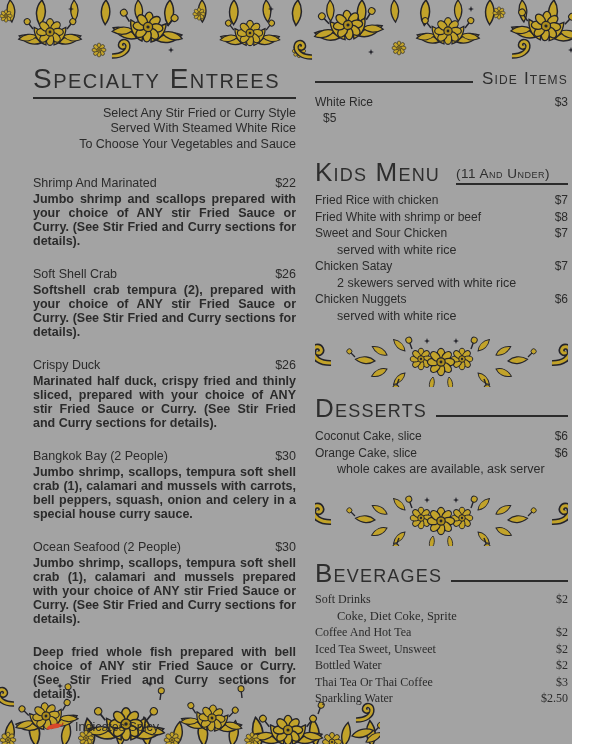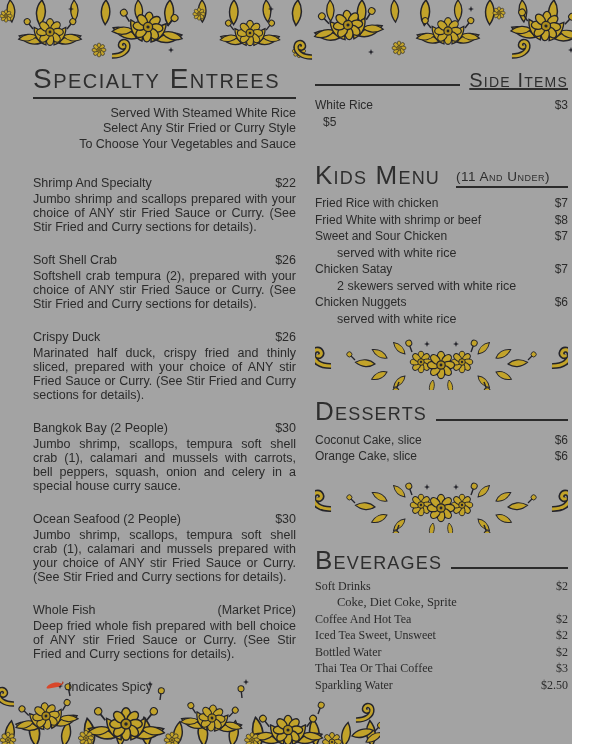--- a/index.html
+++ b/index.html
@@ -12,29 +12,29 @@
   .col-left { left:33px; top:64px; width:263px; }
   .col-right { left:315px; top:70px; width:253px; }
 
   .heading { font-variant:small-caps; font-weight:400; color:#2e2e2e; }
   .h1 { font-size:28px; letter-spacing:1.5px; line-height:1.1; border-bottom:2px solid #2b2b2b; padding-bottom:2px; }
   .subtitle { margin-top:7px; margin-bottom:24px; text-align:right; font-size:12.5px; line-height:15.5px; }
 
   .entree { margin-bottom:19px; }
   .item-row { display:flex; justify-content:space-between; align-items:baseline; font-size:12.5px; line-height:15px; }
   .price { white-space:nowrap; margin-left:8px; }
-  .desc { font-size:12.5px; line-height:14px; text-align:justify; margin-top:1px; }
-
-  .spicy { display:flex; gap:4px; margin:10px 0 0 12px; font-size:12.5px; }
+  .desc { font-size:12.5px; line-height:14px; text-align:justify; margin-top:1px;font-weight:bold; }
+
+  .spicy { display:flex; align-items:center; gap:11px; margin:10px 0 0 12px; font-size:12.5px; }
 
   .h-row { display:flex; align-items:flex-end; }
   .rule { flex:1; border-bottom:2px solid #2b2b2b; margin-bottom:5px; height:0; }
   .rule-left { margin-right:9px; }
   .rule-right { margin-left:9px; }
-  .h-md { font-size:20px; letter-spacing:1.2px; line-height:1.05;text-decoration:underline; }
+  .h-md { font-size:17px; letter-spacing:1.2px; line-height:1.05; }
   .h-lg { font-size:26px; letter-spacing:1.2px; line-height:1.05; }
   .h-note-wrap { flex:1; display:flex; align-items:flex-end; border-bottom:2px solid #2b2b2b; margin-left:16px; padding-bottom:2px; margin-bottom:1px; }
   .h-note { font-size:13.5px; letter-spacing:0.5px; }
 
   .plain-list { margin-top:6px; }
   .r-row { display:flex; justify-content:space-between; align-items:flex-end; font-size:12px; line-height:16.5px; }
   .r-note { font-size:12.5px; line-height:16.5px; padding-left:22px; }
 
   .sec-kids { margin-top:32px; }
   .divider { display:block; margin-top:9px; }
@@ -193,29 +193,29 @@
     <use href="#swirl" transform="translate(14,36) scale(-1.2,1.2)"></use>
     <use href="#star" transform="translate(60,18)"></use>
       <use href="#star" transform="translate(150,16)"></use>
       <use href="#star" transform="translate(246,14)"></use>
   </svg>
 
   <div class="col col-left">
     <h1 class="heading h1">Specialty Entrees</h1>
     <div class="subtitle">
 
-    <div class="sub-line">Served With Steamed White Rice</div>
-        <div class="sub-line">Select Any Stir Fried or Curry Style</div>
+    <div class="sub-line">Select Any Stir Fried or Curry Style</div>
+        <div class="sub-line">Served With Steamed White Rice</div>
         <div class="sub-line">To Choose Your Vegetables and Sauce</div>
       </div>
     <div>
 
         <div class="entree">
           <div class="item-row">
-            <span>Shrimp And Specialty</span>
+            <span>Shrimp And Marinated</span>
             <span class="price">$22</span>
           </div>
           <div class="desc">Jumbo shrimp and scallops prepared with your choice of ANY stir Fried Sauce or Curry. (See Stir Fried and Curry sections for details).</div>
         </div>
 
         <div class="entree">
           <div class="item-row">
             <span>Soft Shell Crab</span>
             <span class="price">$26</span>
           </div>
@@ -240,24 +240,20 @@
 
         <div class="entree">
           <div class="item-row">
             <span>Ocean Seafood (2 People)</span>
             <span class="price">$30</span>
           </div>
           <div class="desc">Jumbo shrimp, scallops, tempura soft shell crab (1), calamari and mussels prepared with your choice of ANY stir Fried Sauce or Curry. (See Stir Fried and Curry sections for details).</div>
         </div>
 
         <div class="entree">
-          <div class="item-row">
-            <span>Whole Fish</span>
-            <span class="price">(Market Price)</span>
-          </div>
           <div class="desc">Deep fried whole fish prepared with bell choice of ANY stir Fried Sauce or Curry. (See Stir Fried and Curry sections for details).</div>
         </div>
       </div>
     <div class="spicy">
       <svg width="19" height="12" viewBox="0 0 24 14">
         <path d="M21.4 4.6 C19 2.2 11.5 1.8 6.3 4.8 C3.2 6.6 1.2 8.9 2.2 9.8 C3.4 10.9 6.6 9.6 10.2 9.3 C15.3 8.9 19.6 7.6 21.4 4.6 Z" fill="#d8472b"></path>
         <path d="M20.8 5 C22.2 4.4 22.8 3.2 22.4 2" fill="none" stroke="#b23a22" stroke-width="1.6" stroke-linecap="round"></path>
       </svg>
       <span>Indicates Spicy</span>
     </div>
@@ -357,20 +353,21 @@
               <span class="price">$6</span>
             </div>
 
           </div>
 
           <div>
             <div class="r-row">
               <span>Orange Cake, slice</span>
               <span class="price">$6</span>
             </div>
+            <div class="r-note">whole cakes are available, ask server</div>
           </div>
         </div>
     </section>
 
     <svg class="divider div2" width="253" height="54" viewBox="0 0 253 54">
         <use href="#divider-art"></use>
       </svg>
 
     <section class="sec-bev">
       <div class="h-row">

